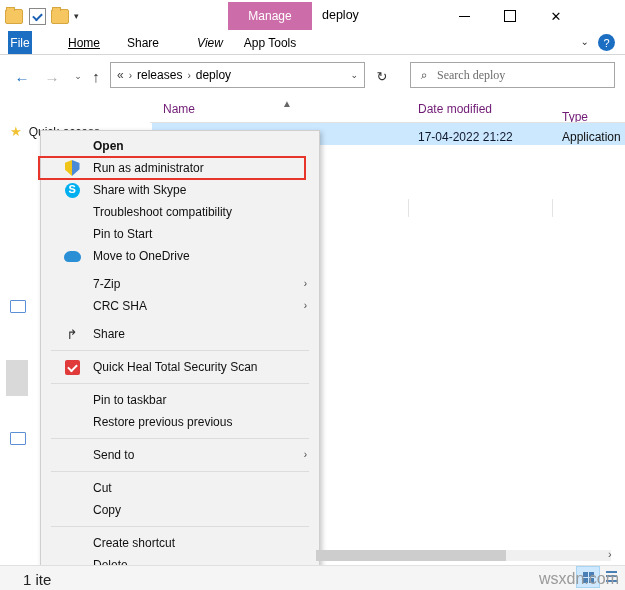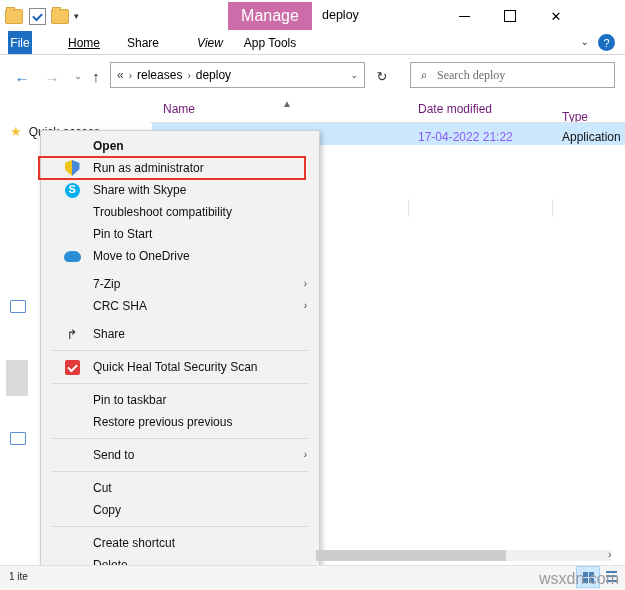--- a/index.html
+++ b/index.html
@@ -12,21 +12,21 @@
   }
   
   .titlebar{position:absolute;left:0;top:0;width:625px;height:34px;background:#ffffff;}
   .qat{position:absolute;left:4px;top:6px;display:flex;align-items:center;gap:3px;}
   .qat .ico{width:20px;height:20px;display:flex;align-items:center;justify-content:center;}
   .folder-ico{width:16px;height:13px;background:#f6c660;border:1px solid #d7a63f;border-radius:2px;position:relative;}
   .folder-ico:before{content:"";position:absolute;left:0;top:-3px;width:7px;height:3px;background:#f6c660;border:1px solid #d7a63f;border-bottom:none;border-radius:1px 1px 0 0;}
   .sq{width:15px;height:15px;border:1px solid #888;background:#fff;position:relative;}
   .sq:after{content:"";position:absolute;left:3px;top:4px;width:7px;height:4px;border-left:2px solid #1a5fb4;border-bottom:2px solid #1a5fb4;transform:rotate(-45deg);}
   .caret{font-size:9px;color:#333;margin-left:1px;}
-  .manage-tab{position:absolute;left:228px;top:2px;width:84px;height:28px;background:#cc6ca8;color:#fff;font-size:16px;display:flex;align-items:center;justify-content:center;}
+  .manage-tab{position:absolute;left:228px;top:2px;width:84px;height:28px;background:#cc6ca8;color:#fff;font-size:12px;display:flex;align-items:center;justify-content:center;}
   .win-title{position:absolute;left:322px;top:8px;font-size:12.5px;color:#000;}
   .wctrl{position:absolute;top:0;height:32px;width:46px;display:flex;align-items:center;justify-content:center;font-size:13px;color:#000;}
   .wctrl.min{right:138px;}
   .wctrl.max{right:92px;}
   .wctrl.close{right:46px;}
   .wctrl-min-g{width:11px;height:1px;background:#000;}
   .wctrl-max-g{width:10px;height:10px;border:1px solid #000;}
   
   .ribbon{position:absolute;left:0;top:31px;width:625px;height:24px;background:#ffffff;}
   .tab{position:absolute;top:0;height:24px;display:flex;align-items:center;justify-content:center;font-size:12px;color:#000;}
@@ -62,21 +62,21 @@
   .hdr-line{position:absolute;left:0;top:122px;width:625px;height:1px;background:#e2e2e2;}
   .hdr-sep{position:absolute;top:101px;width:1px;height:18px;background:#e4e4e4;}
   
   .navpane{position:absolute;left:0;top:110px;width:150px;height:455px;background:#fff;}
   .nav-item{position:absolute;left:10px;display:flex;align-items:center;gap:7px;font-size:12px;color:#1a1a1a;}
   .star{color:#f1c232;font-size:13px;}
   .pc-ico{width:14px;height:11px;border:1.6px solid #5b8fd6;border-radius:1px;}
   .net-ico{width:14px;height:11px;border:1.6px solid #5b8fd6;border-radius:1px;position:relative;}
   
   .sel-row{position:absolute;left:152px;top:123px;width:473px;height:22px;background:#cce8ff;}
-  .file-date{position:absolute;left:418px;top:130px;font-size:12px;color:#8b5cf6;}
+  .file-date{position:absolute;left:418px;top:130px;font-size:12px;color:#0f172a;}
   .file-type{position:absolute;left:562px;top:130px;font-size:12px;color:#111;}
   .thumb-strip{position:absolute;left:6px;top:360px;width:22px;height:36px;background:#d9d9d9;}
   
   .ctxmenu{position:absolute;left:40px;top:130px;width:278px;height:460px;background:#f2f2f2;border:1px solid #cfcfcf;box-shadow:2px 2px 5px rgba(0,0,0,.22);}
   .mi{position:relative;height:22px;display:flex;align-items:center;padding-left:52px;font-size:12px;color:#111;box-sizing:border-box;}
   .mi.bold{font-weight:bold;}
   .mi .mico{position:absolute;left:22px;top:2px;width:18px;height:18px;display:flex;align-items:center;justify-content:center;}
   .mi .arrow{position:absolute;right:12px;top:5px;font-size:10px;color:#444;}
   .sepmi{height:1px;background:#dcdcdc;margin:5px 10px 5px 10px;}
   .spacer6{height:6px;}
@@ -84,21 +84,21 @@
   
   .shield{width:15px;height:16px;background:linear-gradient(90deg,#f0c419 0 50%,#4b8ad6 50% 100%);clip-path:polygon(50% 0,100% 18%,100% 58%,50% 100%,0 58%,0 18%);}
   .skype{width:15px;height:15px;border-radius:50%;background:#00aff0;position:relative;}
   .skype:after{content:"S";position:absolute;left:4px;top:0px;color:#fff;font-size:11px;font-weight:bold;}
   .onedrive{width:17px;height:11px;background:#2b8fd6;border-radius:7px 7px 5px 5px;}
   .qh-ico{width:15px;height:15px;background:#e03a3a;border-radius:2px;position:relative;}
   .qh-ico:after{content:"";position:absolute;left:3px;top:4px;width:7px;height:4px;border-left:2px solid #fff;border-bottom:2px solid #fff;transform:rotate(-45deg);}
   .share-ico{font-size:13px;color:#333;}
   
   .statusbar{position:absolute;left:0;top:565px;width:625px;height:25px;background:#f5f5f5;border-top:1px solid #e0e0e0;}
-  .status-text{position:absolute;left:9px;top:571px;font-size:10px;color:#222;}
+  .status-text{position:absolute;left:23px;top:571px;font-size:15px;color:#222;}
   .hscroll{position:absolute;left:316px;top:550px;width:295px;height:11px;background:#f0f0f0;}
   .hscroll .thumb{position:absolute;left:0;top:0;width:190px;height:11px;background:#cdcdcd;}
   .hs-right{position:absolute;left:608px;top:548px;font-size:11px;color:#555;}
   .viewbtn{position:absolute;top:566px;width:22px;height:20px;display:flex;align-items:center;justify-content:center;}
   .viewbtn.list{left:576px;background:#cde8ff;border:1px solid #a8d4f5;}
   .viewbtn.tiles{left:600px;}
   .vb-grid{width:11px;height:11px;display:grid;grid-template-columns:1fr 1fr;grid-template-rows:1fr 1fr;gap:1px;}
   .vb-grid i{background:#4a7fb5;display:block;}
   .vb-lines{width:11px;height:11px;display:flex;flex-direction:column;justify-content:space-between;}
   .vb-lines i{height:2px;background:#4a7fb5;display:block;}

